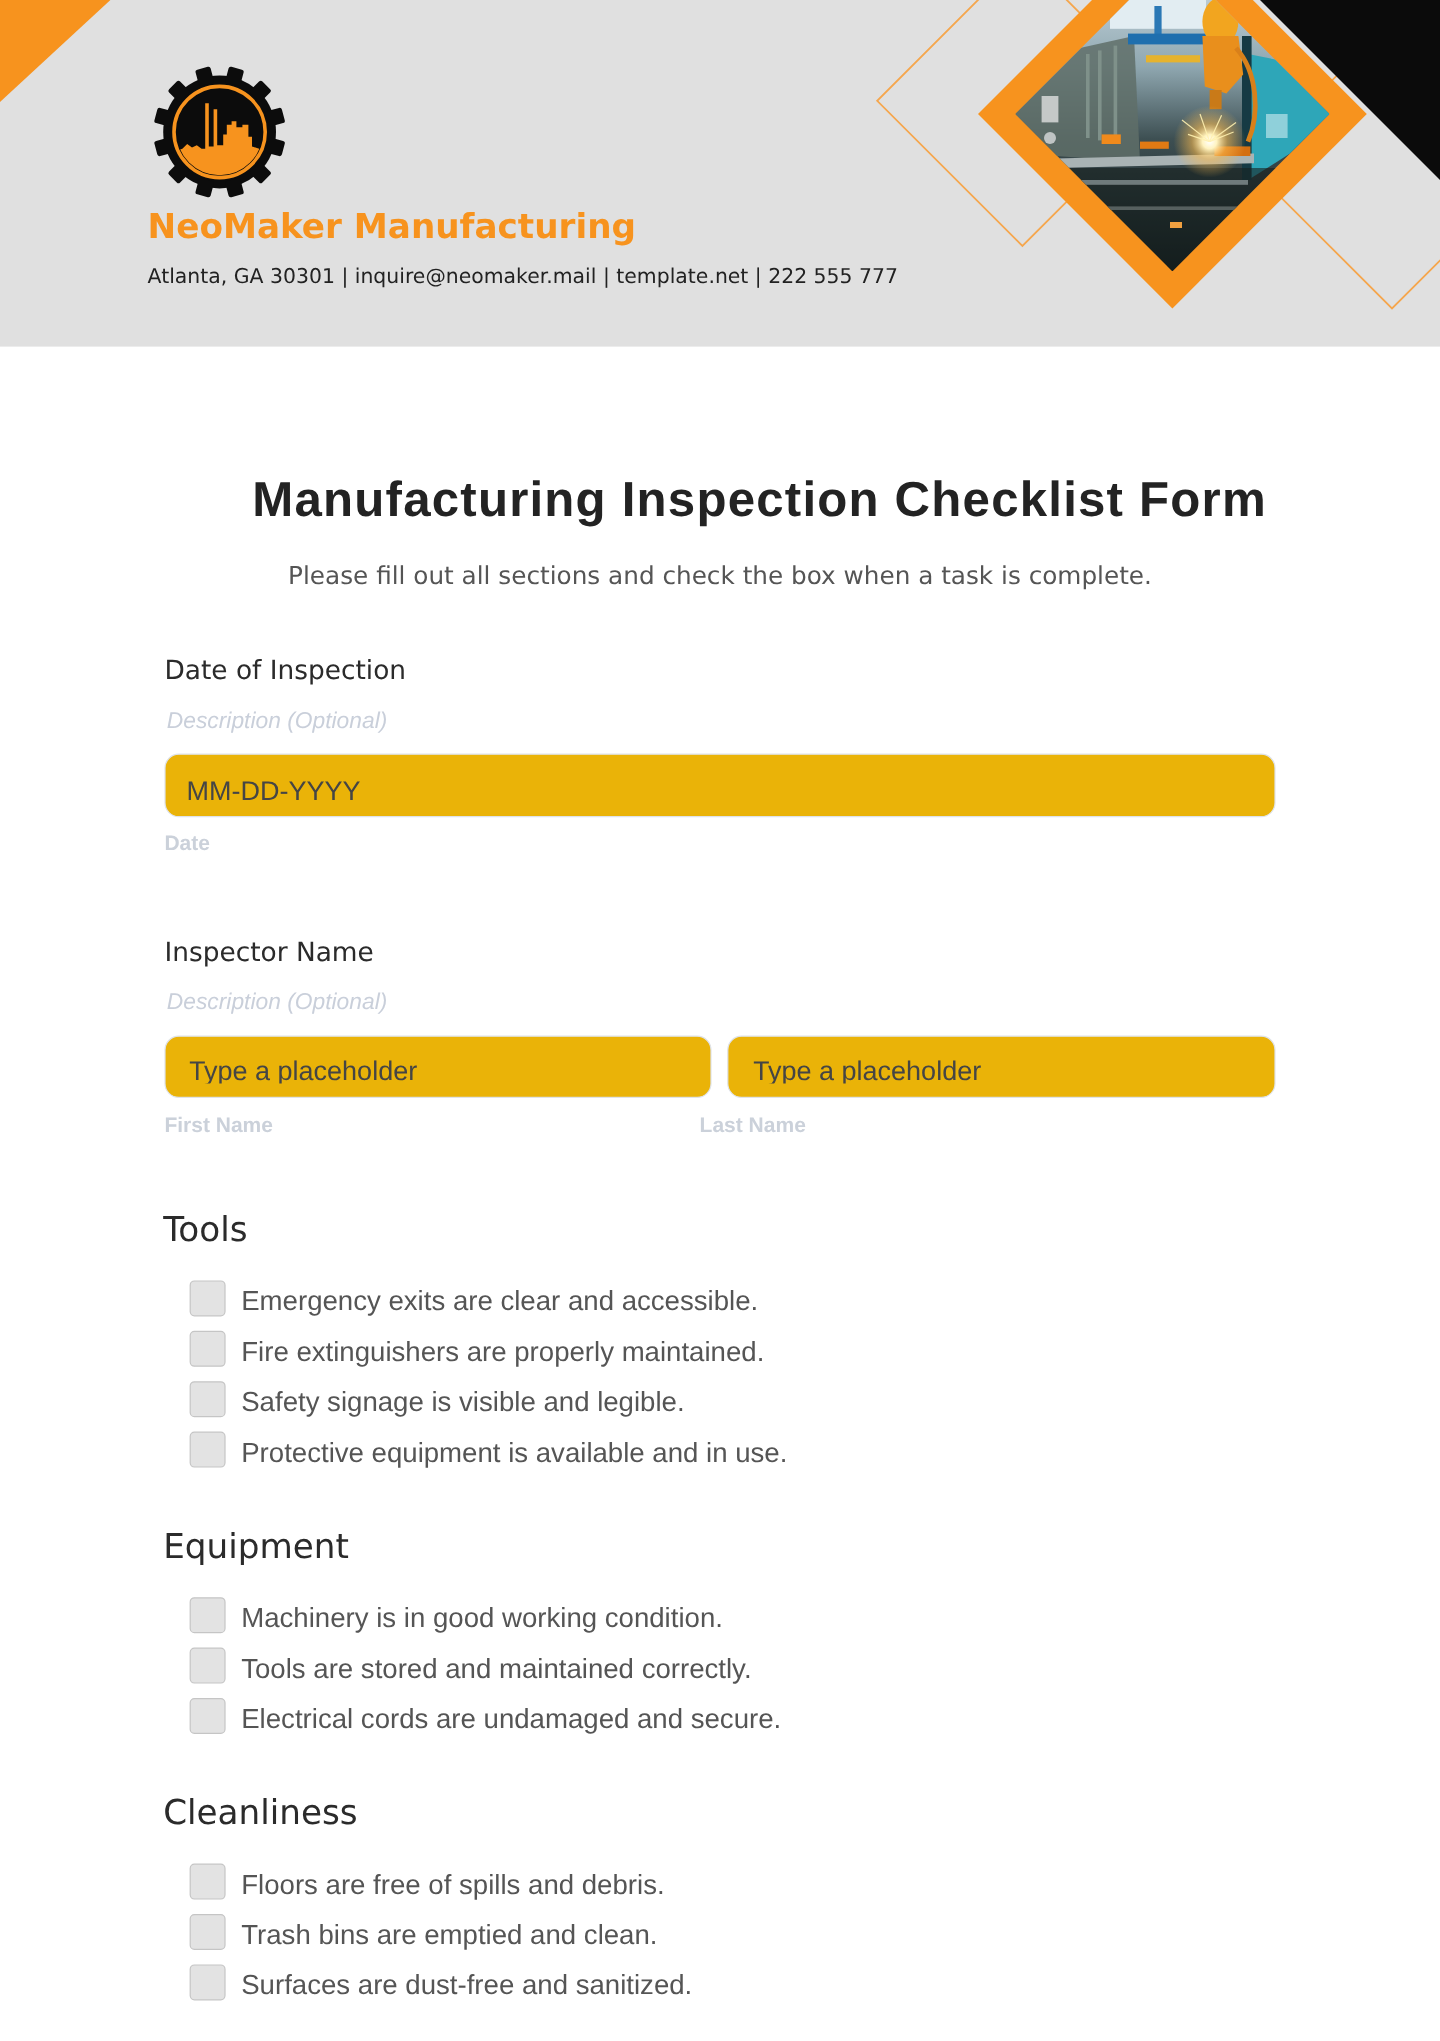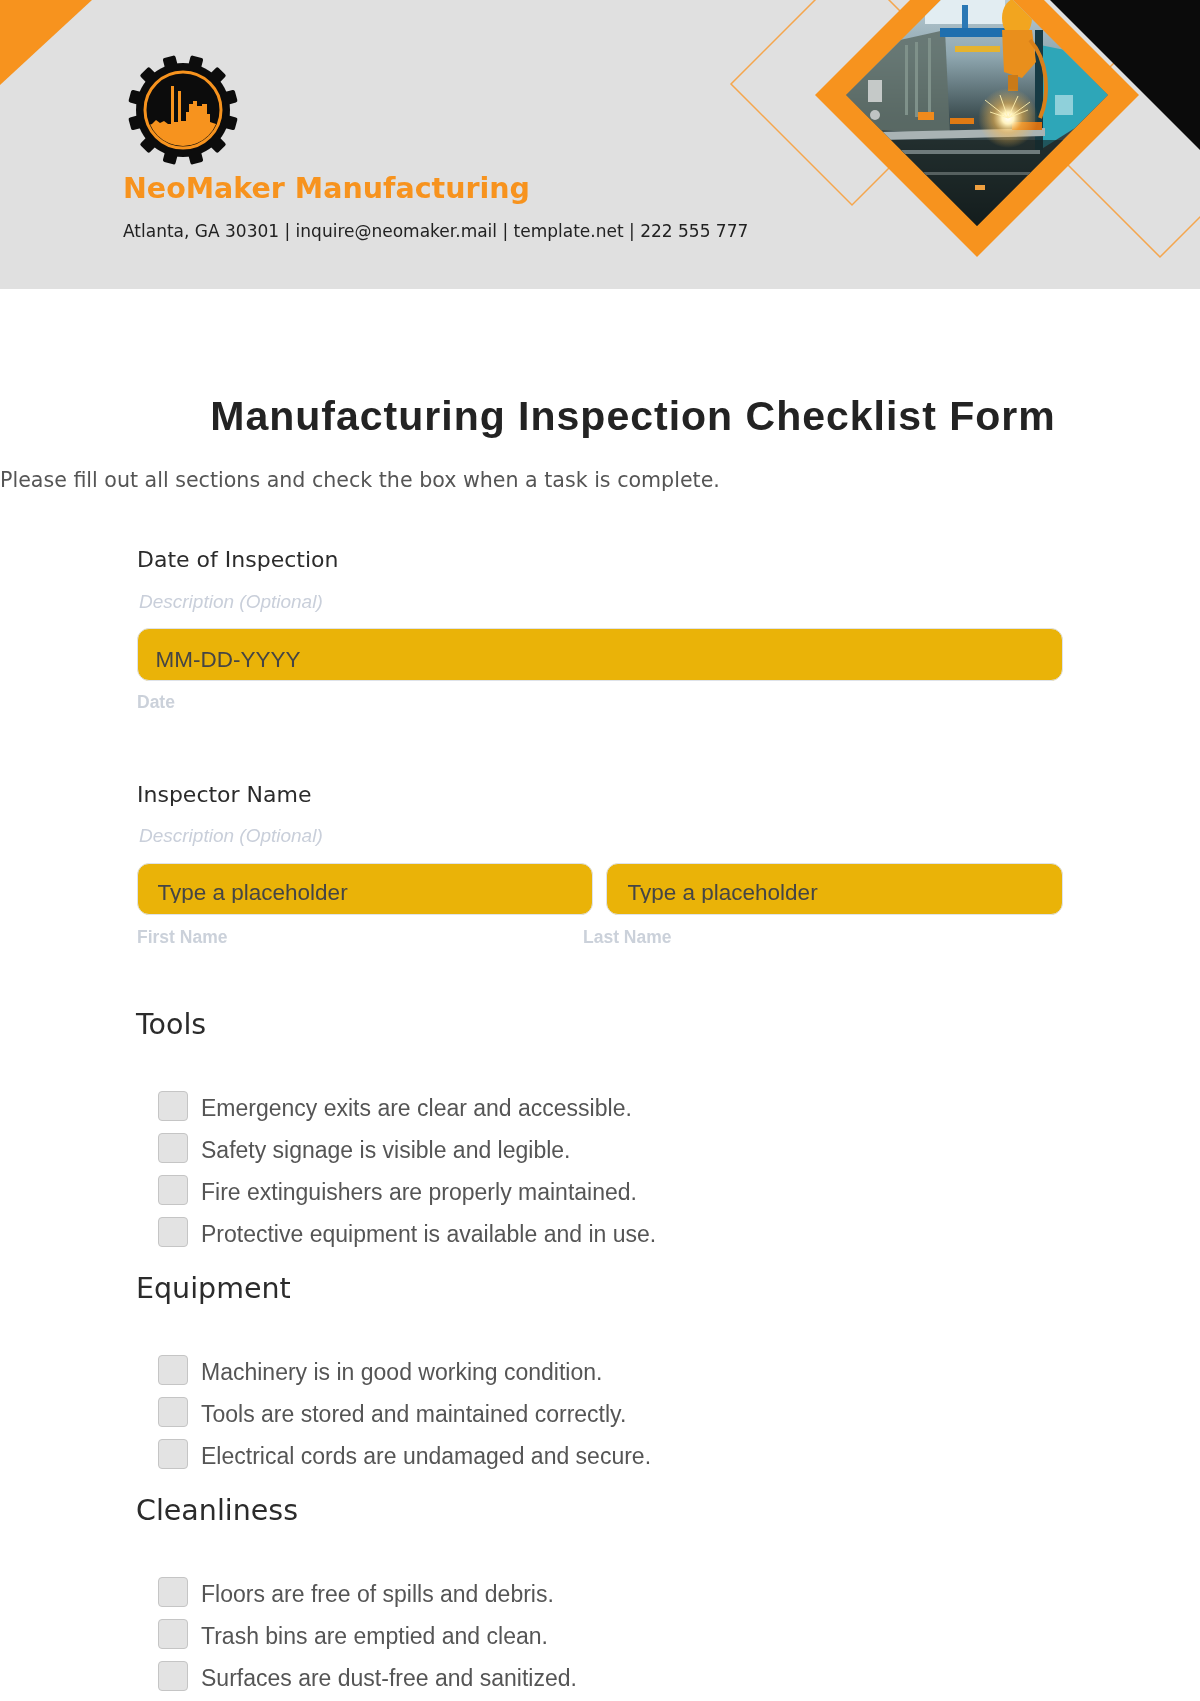--- a/index.html
+++ b/index.html
@@ -21,21 +21,21 @@
     position: absolute; left: 123px; top: 221px;
     font-family: "DejaVu Sans", sans-serif;
     font-size: 17px; line-height: 20px; color: #222222; white-space: nowrap;
   }
   .form-title {
     position: absolute; left: 0; width: 1200px; top: 392px; text-align: center;
     font-family: "Liberation Sans", sans-serif; font-weight: bold;
     font-size: 41px; line-height: 48px; letter-spacing: 1px; color: #232323; white-space: nowrap; padding-left: 33px;
   }
   .form-subtitle {
-    position: absolute; left: 0; width: 1200px; top: 468px; text-align: left;
+    position: absolute; left: 0; width: 1200px; top: 468px; text-align: center;
     font-family: "DejaVu Sans", sans-serif;
     font-size: 20.6px; line-height: 24px; color: #555555; white-space: nowrap;
   }
   .field-label {
     position: absolute; left: 137px;
     font-family: "DejaVu Sans", sans-serif;
     font-size: 22px; line-height: 26px; color: #2b2b2b; white-space: nowrap;
   }
   .field-desc {
     position: absolute; left: 139px;
@@ -60,21 +60,21 @@
     position: absolute;
     font-family: "Liberation Sans", sans-serif; font-weight: bold;
     font-size: 17.5px; line-height: 20px; color: #cbd1da; white-space: nowrap;
   }
   .section { position: absolute; left: 136px; width: 900px; }
   .section-title {
     position: absolute; left: 0; top: 0;
     font-family: "DejaVu Sans", sans-serif;
     font-size: 28.5px; line-height: 34px; color: #2b2b2b; white-space: nowrap;
   }
-  .items { position: absolute; left: 22px; top: 59px; width: 860px; margin-top: 24px; }
+  .items { position: absolute; left: 22px; top: 59px; width: 860px; }
   .item { position: relative; height: 42px; }
   .checkbox {
     position: absolute; left: 0; top: 0; width: 30px; height: 30px; box-sizing: border-box;
     background: #e3e3e3; border: 1.5px solid #c5c5c5; border-radius: 4px; cursor: pointer;
   }
   .item-label {
     position: absolute; left: 43px; top: 2px;
     font-family: "Liberation Sans", sans-serif;
     font-size: 23px; line-height: 30px; color: #555555; white-space: nowrap;
   }
@@ -228,25 +228,25 @@
 
   <div class="section" style="top:1008px">
     <div class="section-title">Tools</div>
     <div class="items">
       <div class="item">
         <div class="checkbox"></div>
         <span class="item-label">Emergency exits are clear and accessible.</span>
       </div>
       <div class="item">
         <div class="checkbox"></div>
+        <span class="item-label">Fire extinguishers are properly maintained.</span>
+      </div>
+      <div class="item">
+        <div class="checkbox"></div>
         <span class="item-label">Safety signage is visible and legible.</span>
-      </div>
-      <div class="item">
-        <div class="checkbox"></div>
-        <span class="item-label">Fire extinguishers are properly maintained.</span>
       </div>
       <div class="item">
         <div class="checkbox"></div>
         <span class="item-label">Protective equipment is available and in use.</span>
       </div>
     </div>
   </div>
 
   <div class="section" style="top:1272px">
     <div class="section-title">Equipment</div>

